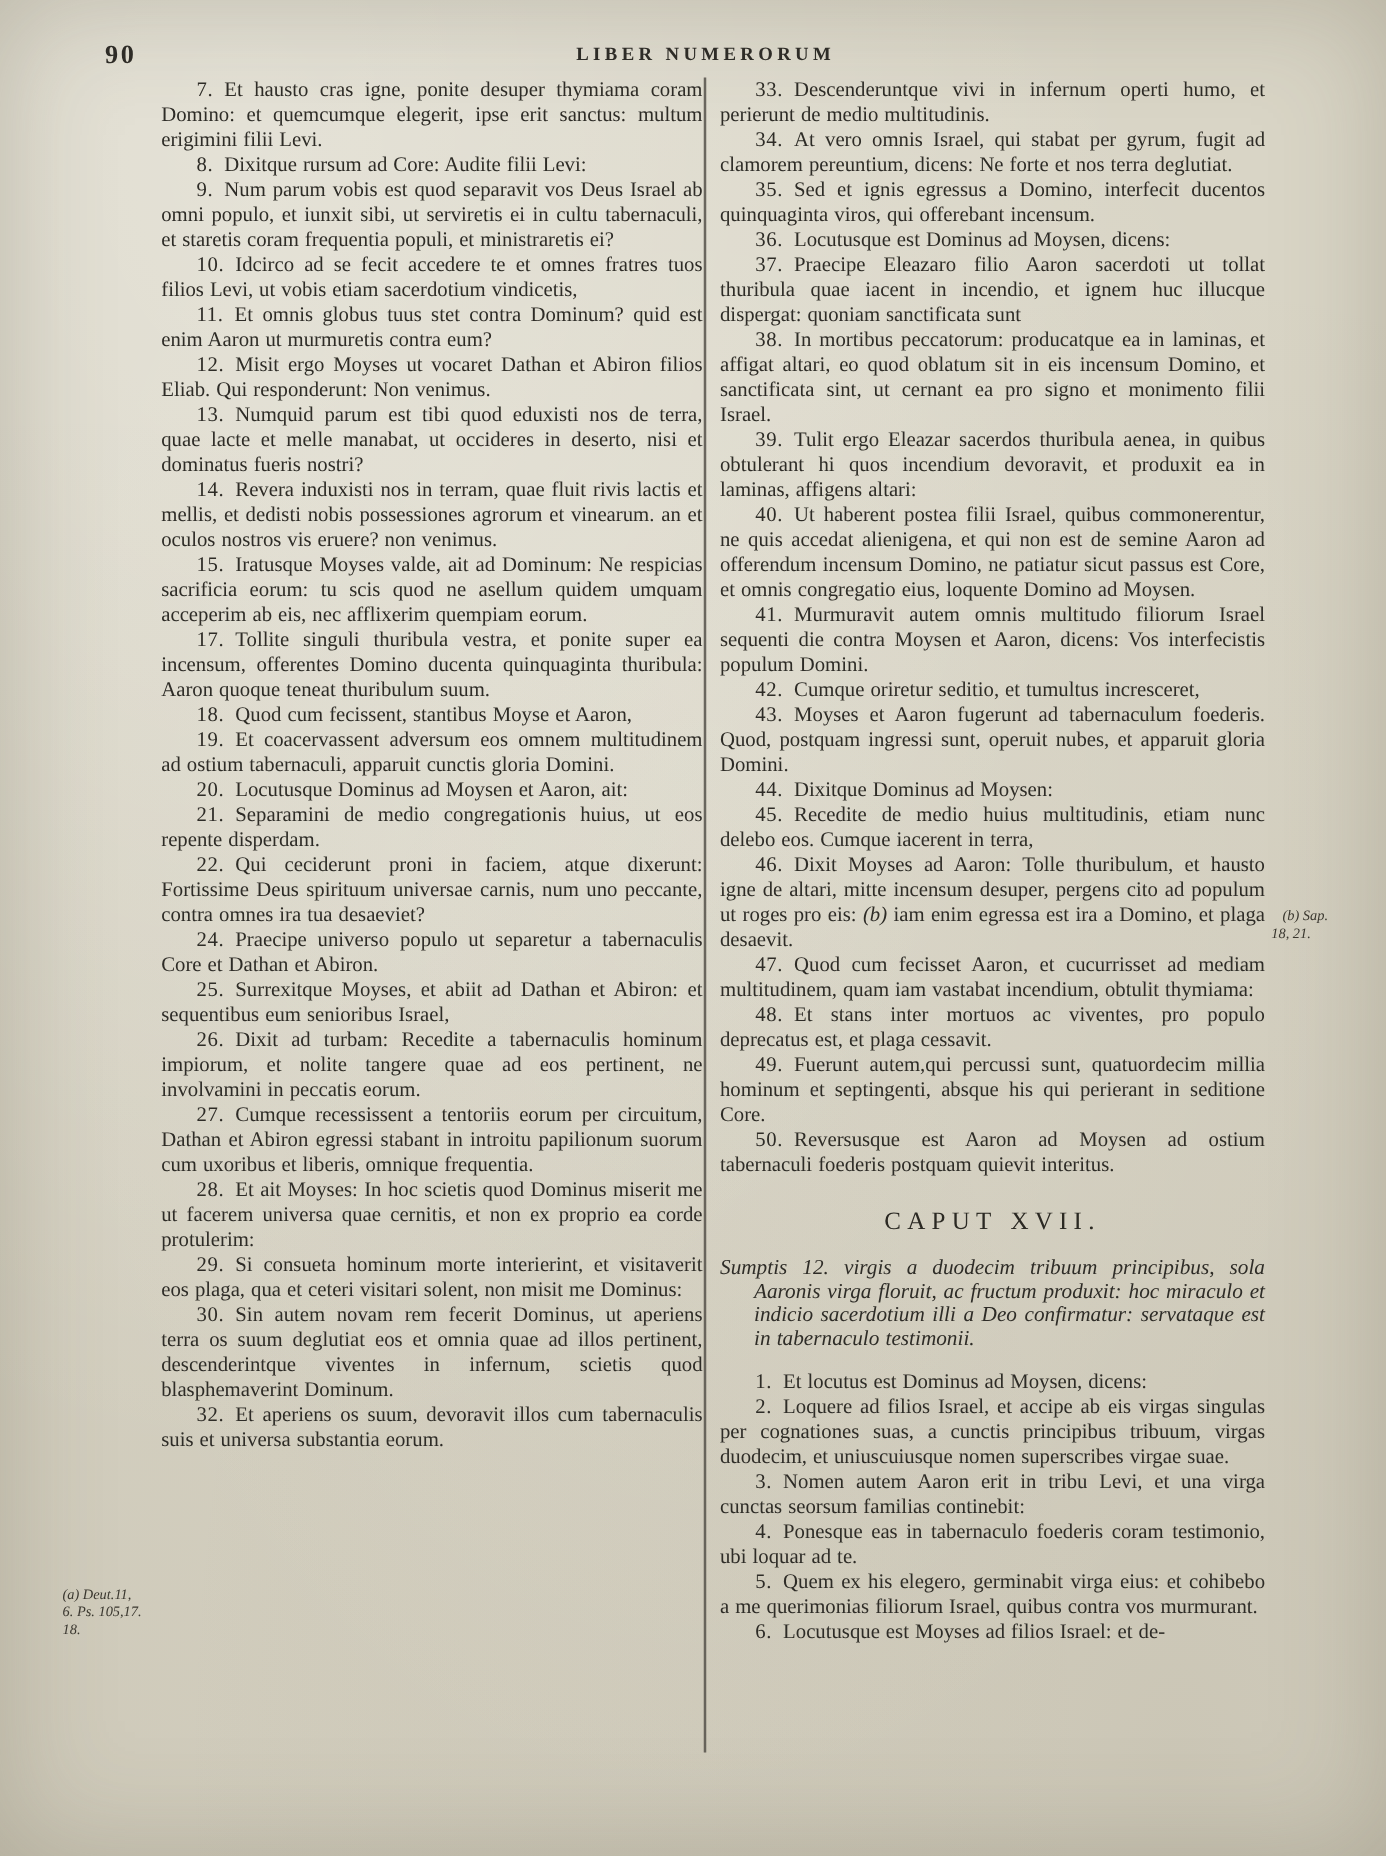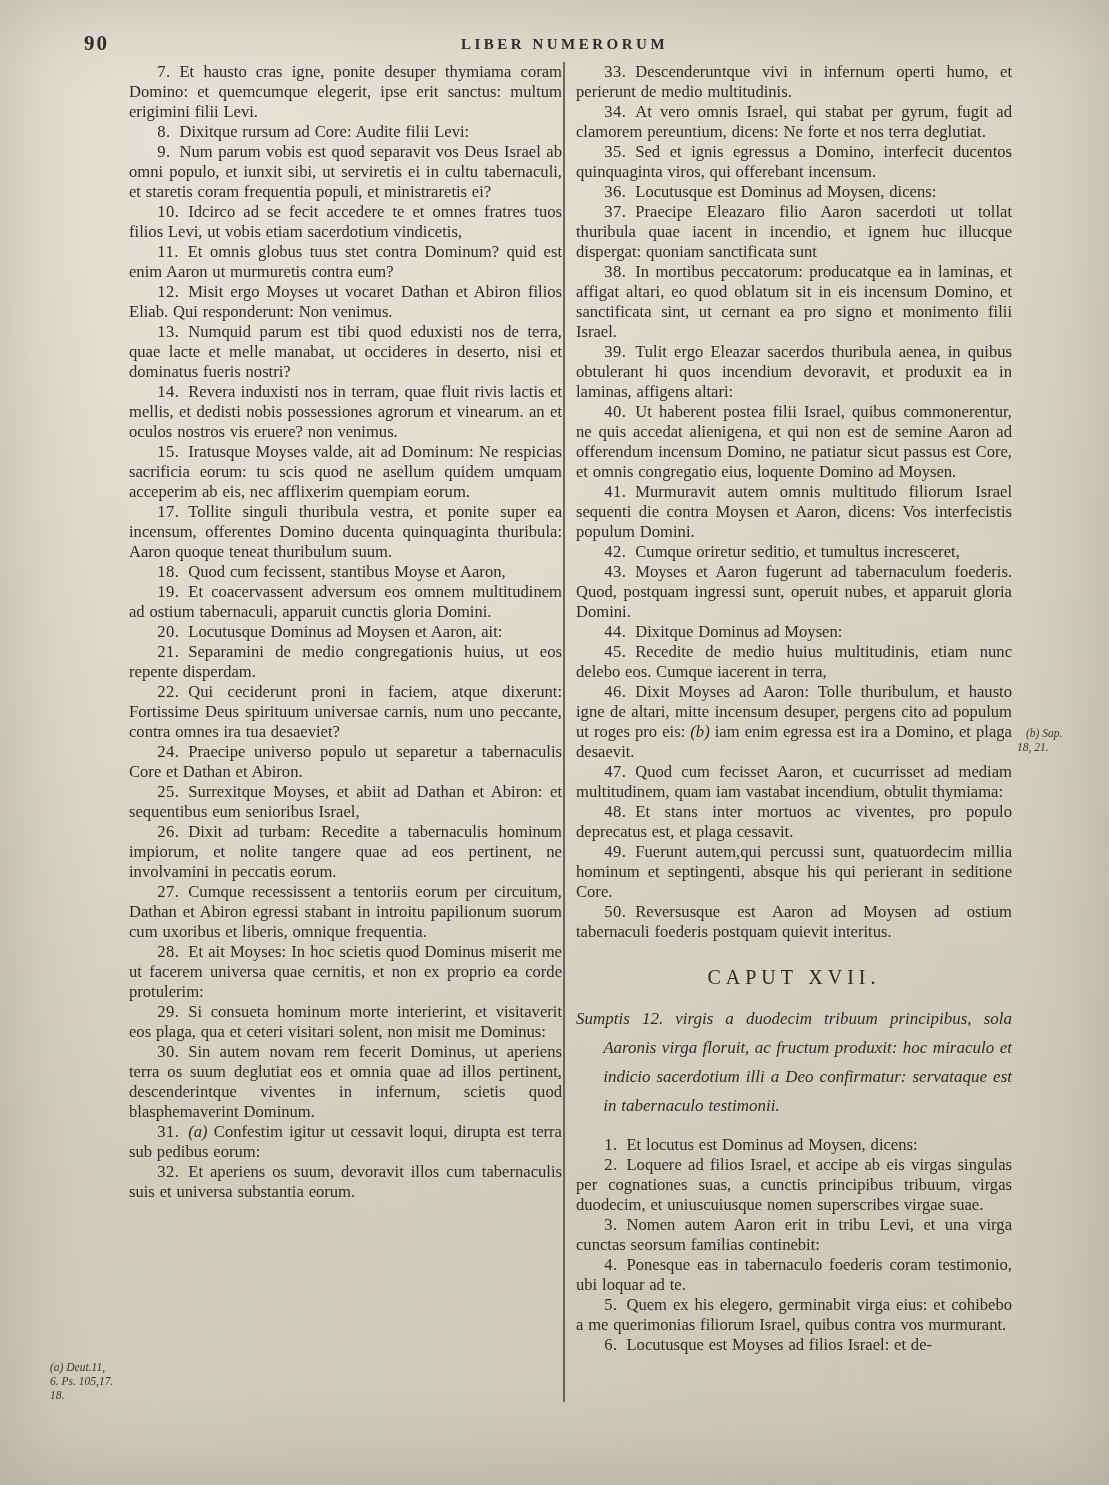--- a/index.html
+++ b/index.html
@@ -50,32 +50,32 @@
   .verse .vnum { letter-spacing: 0.5px; }
   .caput {
     margin: 25px 0 17px 0;
     text-align: center;
     font-size: 20px; font-weight: normal; letter-spacing: 5px;
     color: #2b2923;
   }
   .summary {
     margin: 0 0 15px 0;
     font-style: italic;
-    font-size: 17px; line-height: 29px;
+    font-size: 17px; line-height: 19px;
     padding-left: 1.6em; text-indent: -1.6em;
     text-align: justify;
   }
   .note {
     position: absolute;
     font-size: 11.5px; line-height: 14px;
     font-style: italic;
     color: #3a372f;
   }
   .note span { display: block; }
-  .noteL { left: 50px;  top: 1360px; width: 80px; }
+  .noteL { left: 50px;  top: 1269px; width: 80px; }
   .noteR { left: 1017px; top: 726px; width: 88px; }
   .noteR span:first-child { padding-left: 9px; }
 </style>
 </head>
 <body>
 
 <div class="page">
 
   <div>
     <span class="pagenum">90</span>
@@ -100,21 +100,20 @@
       <p class="verse"><span class="vnum">20. </span>Locutusque Dominus ad Moysen et Aaron, ait:</p>
       <p class="verse"><span class="vnum">21. </span>Separamini de medio congregationis huius, ut eos repente disperdam.</p>
       <p class="verse"><span class="vnum">22. </span>Qui ceciderunt proni in faciem, atque dixerunt: Fortissime Deus spirituum universae carnis, num uno peccante, contra omnes ira tua desaeviet?</p>
       <p class="verse"><span class="vnum">24. </span>Praecipe universo populo ut separetur a tabernaculis Core et Dathan et Abiron.</p>
       <p class="verse"><span class="vnum">25. </span>Surrexitque Moyses, et abiit ad Dathan et Abiron: et sequentibus eum senioribus Israel,</p>
       <p class="verse"><span class="vnum">26. </span>Dixit ad turbam: Recedite a tabernaculis hominum impiorum, et nolite tangere quae ad eos pertinent, ne involvamini in peccatis eorum.</p>
       <p class="verse"><span class="vnum">27. </span>Cumque recessissent a tentoriis eorum per circuitum, Dathan et Abiron egressi stabant in introitu papilionum suorum cum uxoribus et liberis, omnique frequentia.</p>
       <p class="verse"><span class="vnum">28. </span>Et ait Moyses: In hoc scietis quod Dominus miserit me ut facerem universa quae cernitis, et non ex proprio ea corde protulerim:</p>
       <p class="verse"><span class="vnum">29. </span>Si consueta hominum morte interierint, et visitaverit eos plaga, qua et ceteri visitari solent, non misit me Dominus:</p>
       <p class="verse"><span class="vnum">30. </span>Sin autem novam rem fecerit Dominus, ut aperiens terra os suum deglutiat eos et omnia quae ad illos pertinent, descenderintque viventes in infernum, scietis quod blasphemaverint Dominum.</p>
-      <p class="verse"><span class="vnum">31. </span><i>(a)</i> Confestim igitur ut cessavit loqui, dirupta est terra sub pedibus eorum:</p>
       <p class="verse"><span class="vnum">32. </span>Et aperiens os suum, devoravit illos cum tabernaculis suis et universa substantia eorum.</p>
     </div>
 
   <div class="col right">
     <div>
         <p class="verse"><span class="vnum">33. </span>Descenderuntque vivi in infernum operti humo, et perierunt de medio multitudinis.</p>
         <p class="verse"><span class="vnum">34. </span>At vero omnis Israel, qui stabat per gyrum, fugit ad clamorem pereuntium, dicens: Ne forte et nos terra deglutiat.</p>
         <p class="verse"><span class="vnum">35. </span>Sed et ignis egressus a Domino, interfecit ducentos quinquaginta viros, qui offerebant incensum.</p>
         <p class="verse"><span class="vnum">36. </span>Locutusque est Dominus ad Moysen, dicens:</p>
         <p class="verse"><span class="vnum">37. </span>Praecipe Eleazaro filio Aaron sacerdoti ut tollat thuribula quae iacent in incendio, et ignem huc illucque dispergat: quoniam sanctificata sunt</p>

